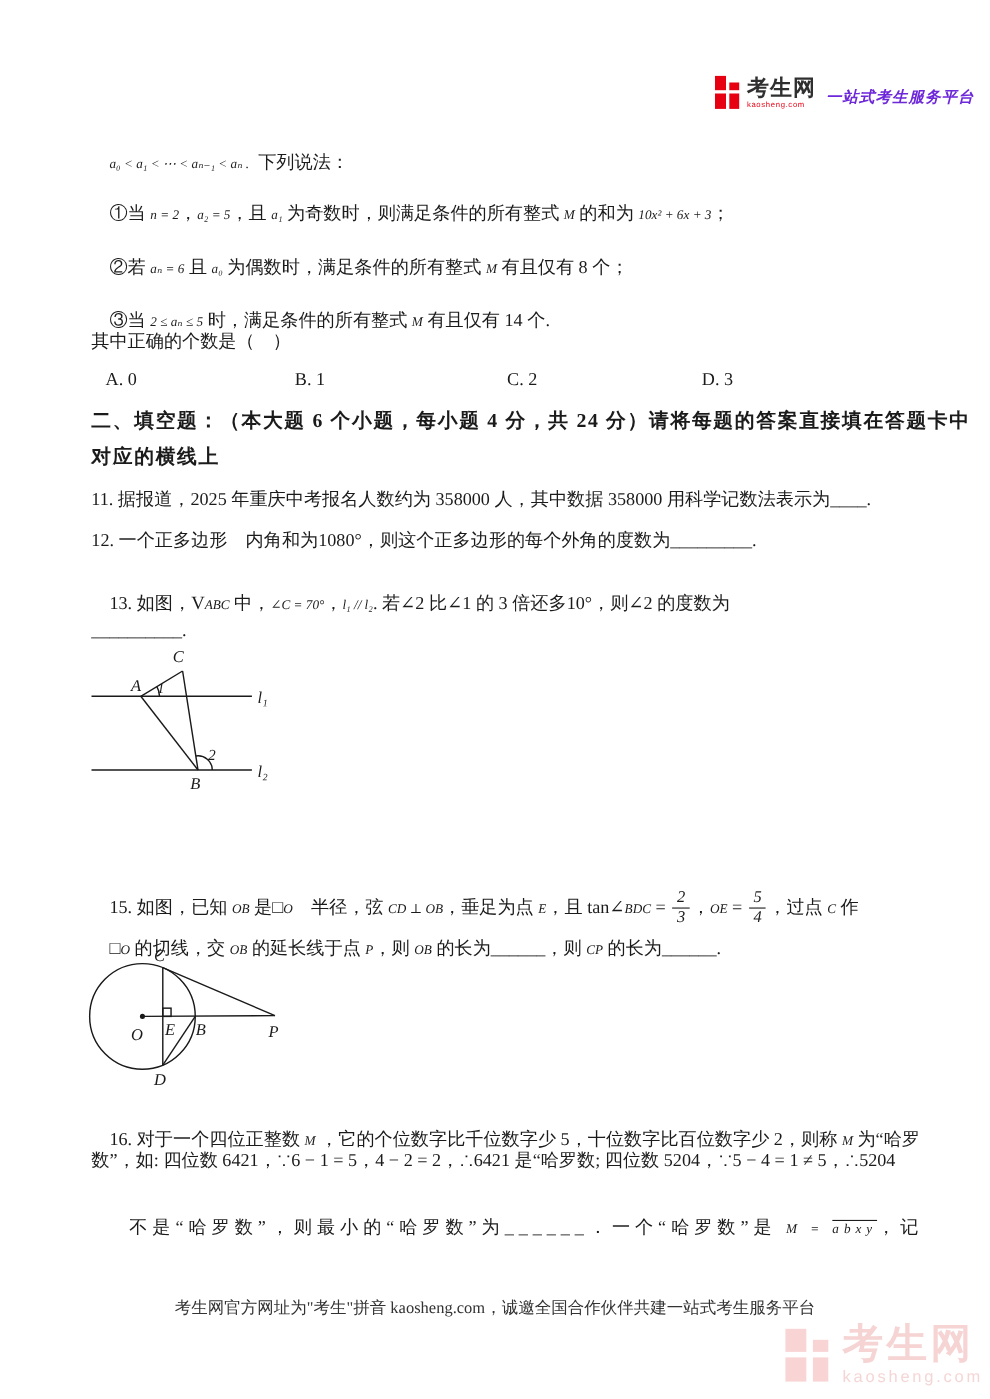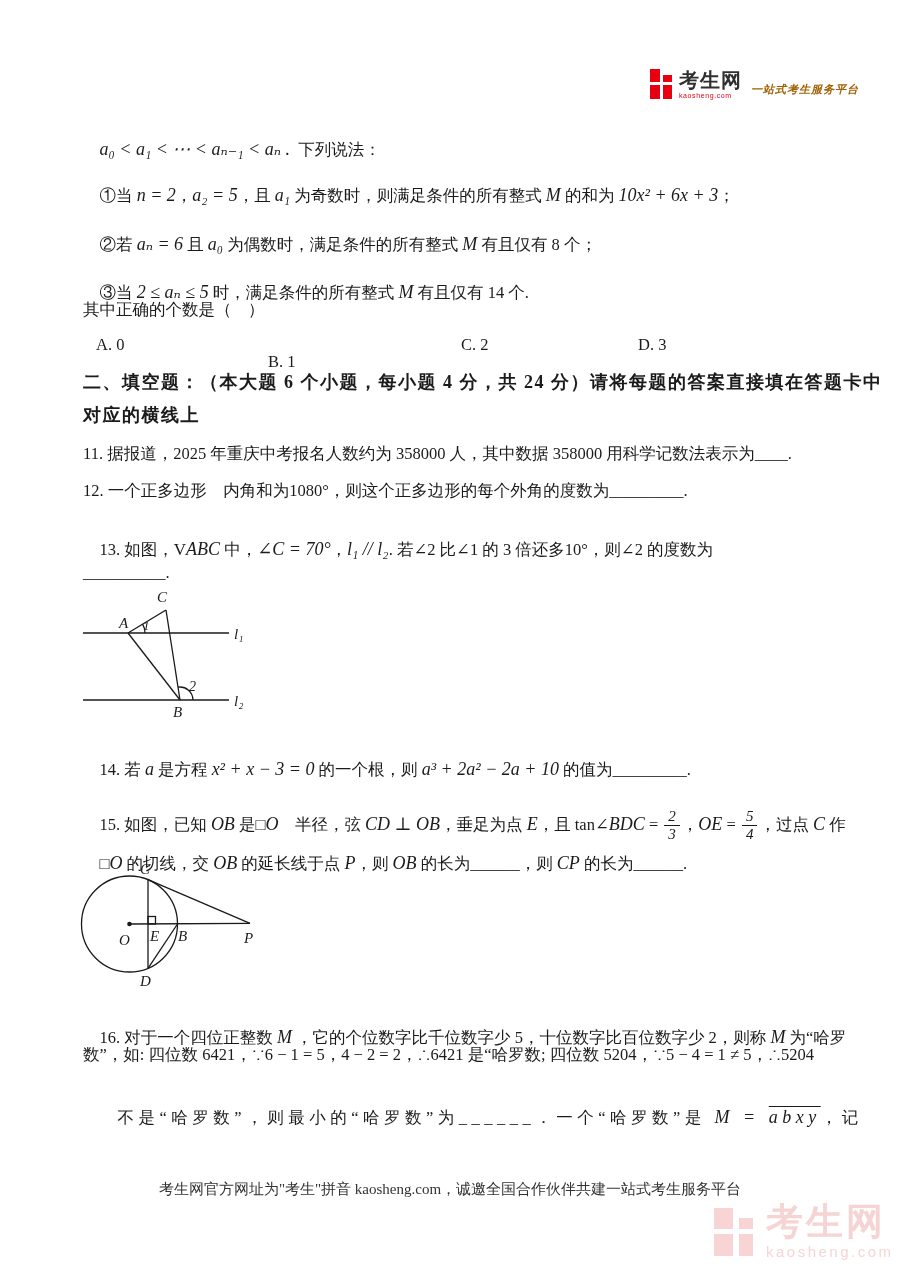--- a/index.html
+++ b/index.html
@@ -1,19 +1,19 @@
 <!DOCTYPE html>
 <html><head>
 <meta charset="utf-8">
 <style>
   html,body{margin:0;padding:0;background:#ffffff;}
   #page{position:relative;width:900px;height:1272px;background:#ffffff;overflow:hidden;
         font-family:"Liberation Serif","DejaVu Serif",serif;color:#1b1b1b;padding-left:30px;}
   .line{position:absolute;left:83px;font-size:16.5px;line-height:1.25;white-space:pre;}
-  .m{font-family:"Liberation Serif","DejaVu Serif",serif;font-style:italic;font-size:18px;}
+  .m{font-family:"Liberation Serif","DejaVu Serif",serif;font-style:italic;font-size:12px;}
   .rm{font-family:"Liberation Serif","DejaVu Serif",serif;font-style:normal;font-size:17px;}
   .bold{font-weight:bold;font-size:18px;letter-spacing:1.5px;font-family:Liberation Serif, serif;}
   .frac{display:inline-block;vertical-align:middle;text-align:center;font-style:italic;
         font-size:15px;line-height:1.05;margin:0 2px;}
   .frac .num{display:block;border-bottom:1.2px solid #1b1b1b;padding:0 4px 1px 4px;}
   .frac .den{display:block;padding-top:1px;}
   .ovl{text-decoration:overline;}
   .spread{letter-spacing:4.5px;text-align:right;}
   svg text{font-family:"Liberation Serif","DejaVu Serif",serif;font-style:italic;font-size:15px;fill:#1b1b1b;}
   
@@ -23,21 +23,21 @@
   .lm1{left:0;top:1px;width:10px;height:13px;}
   .lm2{left:13px;top:7px;width:9px;height:7px;}
   .lm3{left:0;top:17px;width:10px;height:14px;}
   .lm4{left:13px;top:17px;width:9px;height:14px;}
   .logo-text{display:flex;flex-direction:column;line-height:1;}
   .brand{font-family:"Liberation Sans","DejaVu Sans",sans-serif;font-weight:bold;
          font-size:20px;color:#2f2f2f;letter-spacing:1px;}
   .brand-domain{font-family:"Liberation Sans","DejaVu Sans",sans-serif;font-size:7px;
          color:#e60012;letter-spacing:0.6px;margin-top:2px;}
   .tagline{font-family:"Liberation Sans","DejaVu Sans",sans-serif;font-weight:bold;font-style:italic;
-         font-size:11px;color:#a16207;margin-left:9px;margin-top:10px;letter-spacing:1px;}
+         font-size:14px;color:#6d28d9;margin-left:9px;margin-top:10px;letter-spacing:1px;}
   
   .footer{position:absolute;left:0;top:1180px;width:900px;text-align:center;
           font-size:15px;color:#333;}
   
   .wm{position:absolute;left:714px;top:1203px;display:flex;align-items:flex-start;}
   .wm-mark{position:relative;width:44px;height:50px;margin-right:8px;margin-top:5px;}
   .wm-mark div{position:absolute;background:#f8d4d4;}
   .wm1{left:0;top:0;width:19px;height:21px;}
   .wm2{left:25px;top:10px;width:14px;height:11px;}
   .wm3{left:0;top:26px;width:19px;height:22px;}
@@ -79,21 +79,21 @@
     <span>②若 </span><span class="m">aₙ = 6</span><span> 且 </span><span class="m">a₀</span><span> 为偶数时，满足条件的所有整式 </span><span class="m">M</span><span> 有且仅有 8 个；</span>
   </div>
 
   <div class="line" style="top:260px">
     <span>③当 </span><span class="m">2 ≤ aₙ ≤ 5</span><span> 时，满足条件的所有整式 </span><span class="m">M</span><span> 有且仅有 14 个.</span>
   </div>
 
   <div class="line" style="top:300px">其中正确的个数是（　）</div>
 
   <div class="line" style="top:335px;left:96px">A. 0</div>
-  <div class="line" style="top:352px;left:268px">B. 1</div>
+  <div class="line" style="top:335px;left:268px">B. 1</div>
   <div class="line" style="top:335px;left:461px">C. 2</div>
   <div class="line" style="top:335px;left:638px">D. 3</div>
 
   <div class="line bold" style="top:371px">二、填空题：（本大题 6 个小题，每小题 4 分，共 24 分）请将每题的答案直接填在答题卡中</div>
   <div class="line bold" style="top:404px">对应的横线上</div>
 
   <div class="line" style="top:444px">11. 据报道，2025 年重庆中考报名人数约为 358000 人，其中数据 358000 用科学记数法表示为____.</div>
   <div class="line" style="top:481px">12. 一个正多边形　内角和为1080°，则这个正多边形的每个外角的度数为_________.</div>
 
   <div class="line" style="top:517px">
@@ -113,23 +113,20 @@
     </g>
     <text x="36" y="40">A</text>
     <text x="74" y="14">C</text>
     <text x="90" y="129">B</text>
     <text x="151" y="51">l₁</text>
     <text x="151" y="118">l₂</text>
     <text x="60" y="42" style="font-size:13px">1</text>
     <text x="106" y="103" style="font-size:14px">2</text>
   </svg>
 
-  <div class="line" style="top:737px">
-    <span>14. 若 </span><span class="m">a</span><span> 是方程 </span><span class="m">x² + x − 3 = 0</span><span> 的一个根，则 </span><span class="m">a³ + 2a² − 2a + 10</span><span> 的值为_________.</span>
-  </div>
 
   <div class="line" style="top:788px">
     <span>15. 如图，已知 </span><span class="m">OB</span><span> 是□</span><span class="m">O</span><span>　半径，弦 </span><span class="m">CD ⊥ OB</span><span>，垂足为点 </span><span class="m">E</span><span>，且 tan∠</span><span class="m">BDC</span><span> = </span><span class="frac"><span class="num">2</span><span class="den">3</span></span><span>，</span><span class="m">OE</span><span> = </span><span class="frac"><span class="num">5</span><span class="den">4</span></span><span>，过点 </span><span class="m">C</span><span> 作</span>
   </div>
   <div class="line" style="top:831px">
     <span>□</span><span class="m">O</span><span> 的切线，交 </span><span class="m">OB</span><span> 的延长线于点 </span><span class="m">P</span><span>，则 </span><span class="m">OB</span><span> 的长为______，则 </span><span class="m">CP</span><span> 的长为______.</span>
   </div>
 
   <svg style="position:absolute;left:78px;top:860px" width="195" height="138" viewBox="0 0 195 138">
     <g stroke="#1a1a1a" stroke-width="1.3" fill="none">

